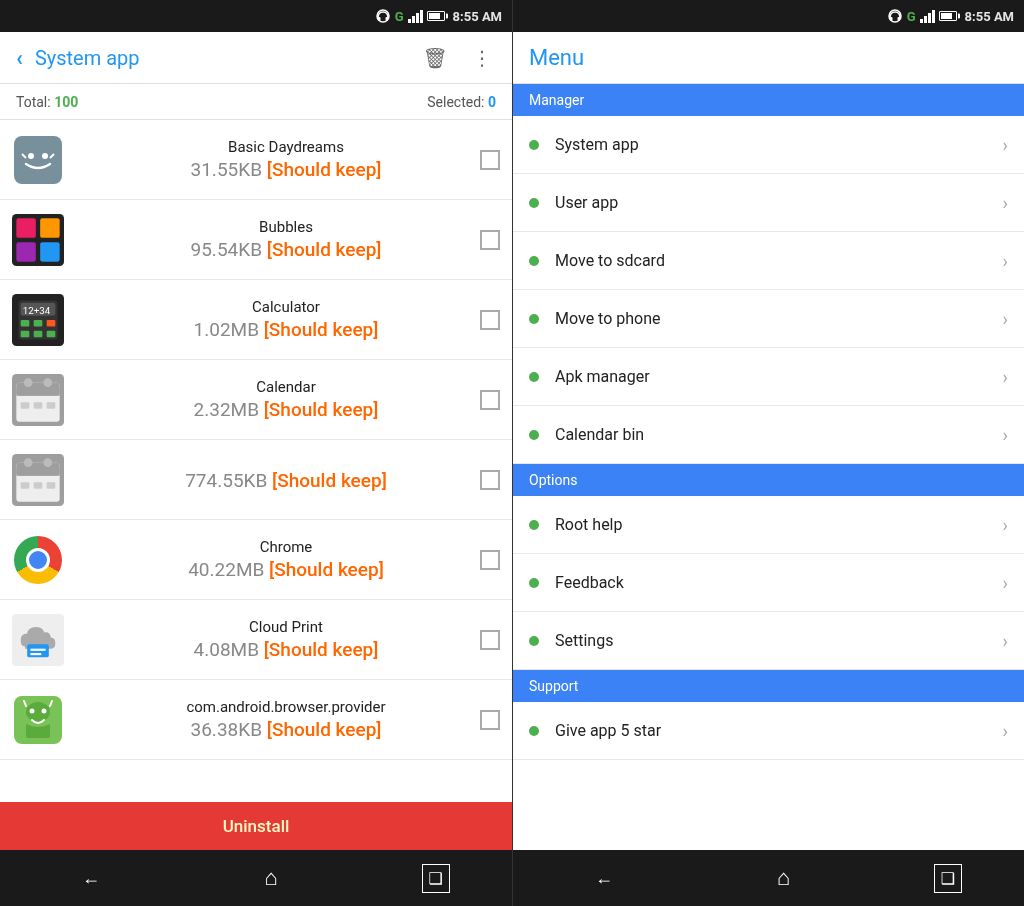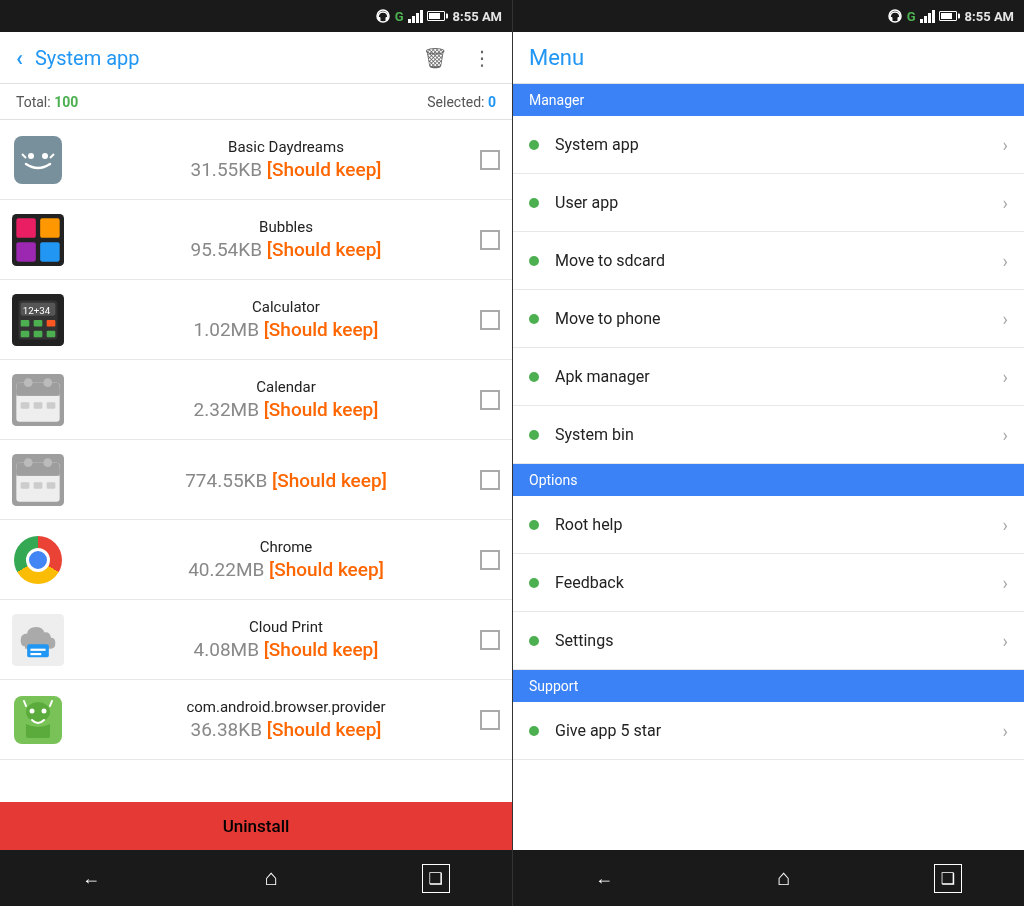--- a/index.html
+++ b/index.html
@@ -179,21 +179,21 @@
     .app-checkbox {
       width: 20px;
       height: 20px;
       border: 2px solid #aaa;
       flex-shrink: 0;
     }
 
     
     .uninstall-btn {
       background: #e53935;
-      color: #000000;
+      color: #fef9c3;
       text-align: center;
       padding: 14px;
       font-size: 17px;
       font-weight: 500;
       flex-shrink: 0;
       cursor: pointer;
     }
 
     
     .bottom-nav {
@@ -548,21 +548,21 @@
     </div>
 
     <div class="menu-item">
       <div class="menu-dot"></div>
       <span class="menu-item-label">Apk manager</span>
       <span class="menu-chevron">›</span>
     </div>
 
     <div class="menu-item">
       <div class="menu-dot"></div>
-      <span class="menu-item-label">System bin</span>
+      <span class="menu-item-label">Calendar bin</span>
       <span class="menu-chevron">›</span>
     </div>
 
     <div class="menu-section-header">
       <span>Options</span>
     </div>
 
     <div class="menu-item">
       <div class="menu-dot"></div>
       <span class="menu-item-label">Root help</span>

